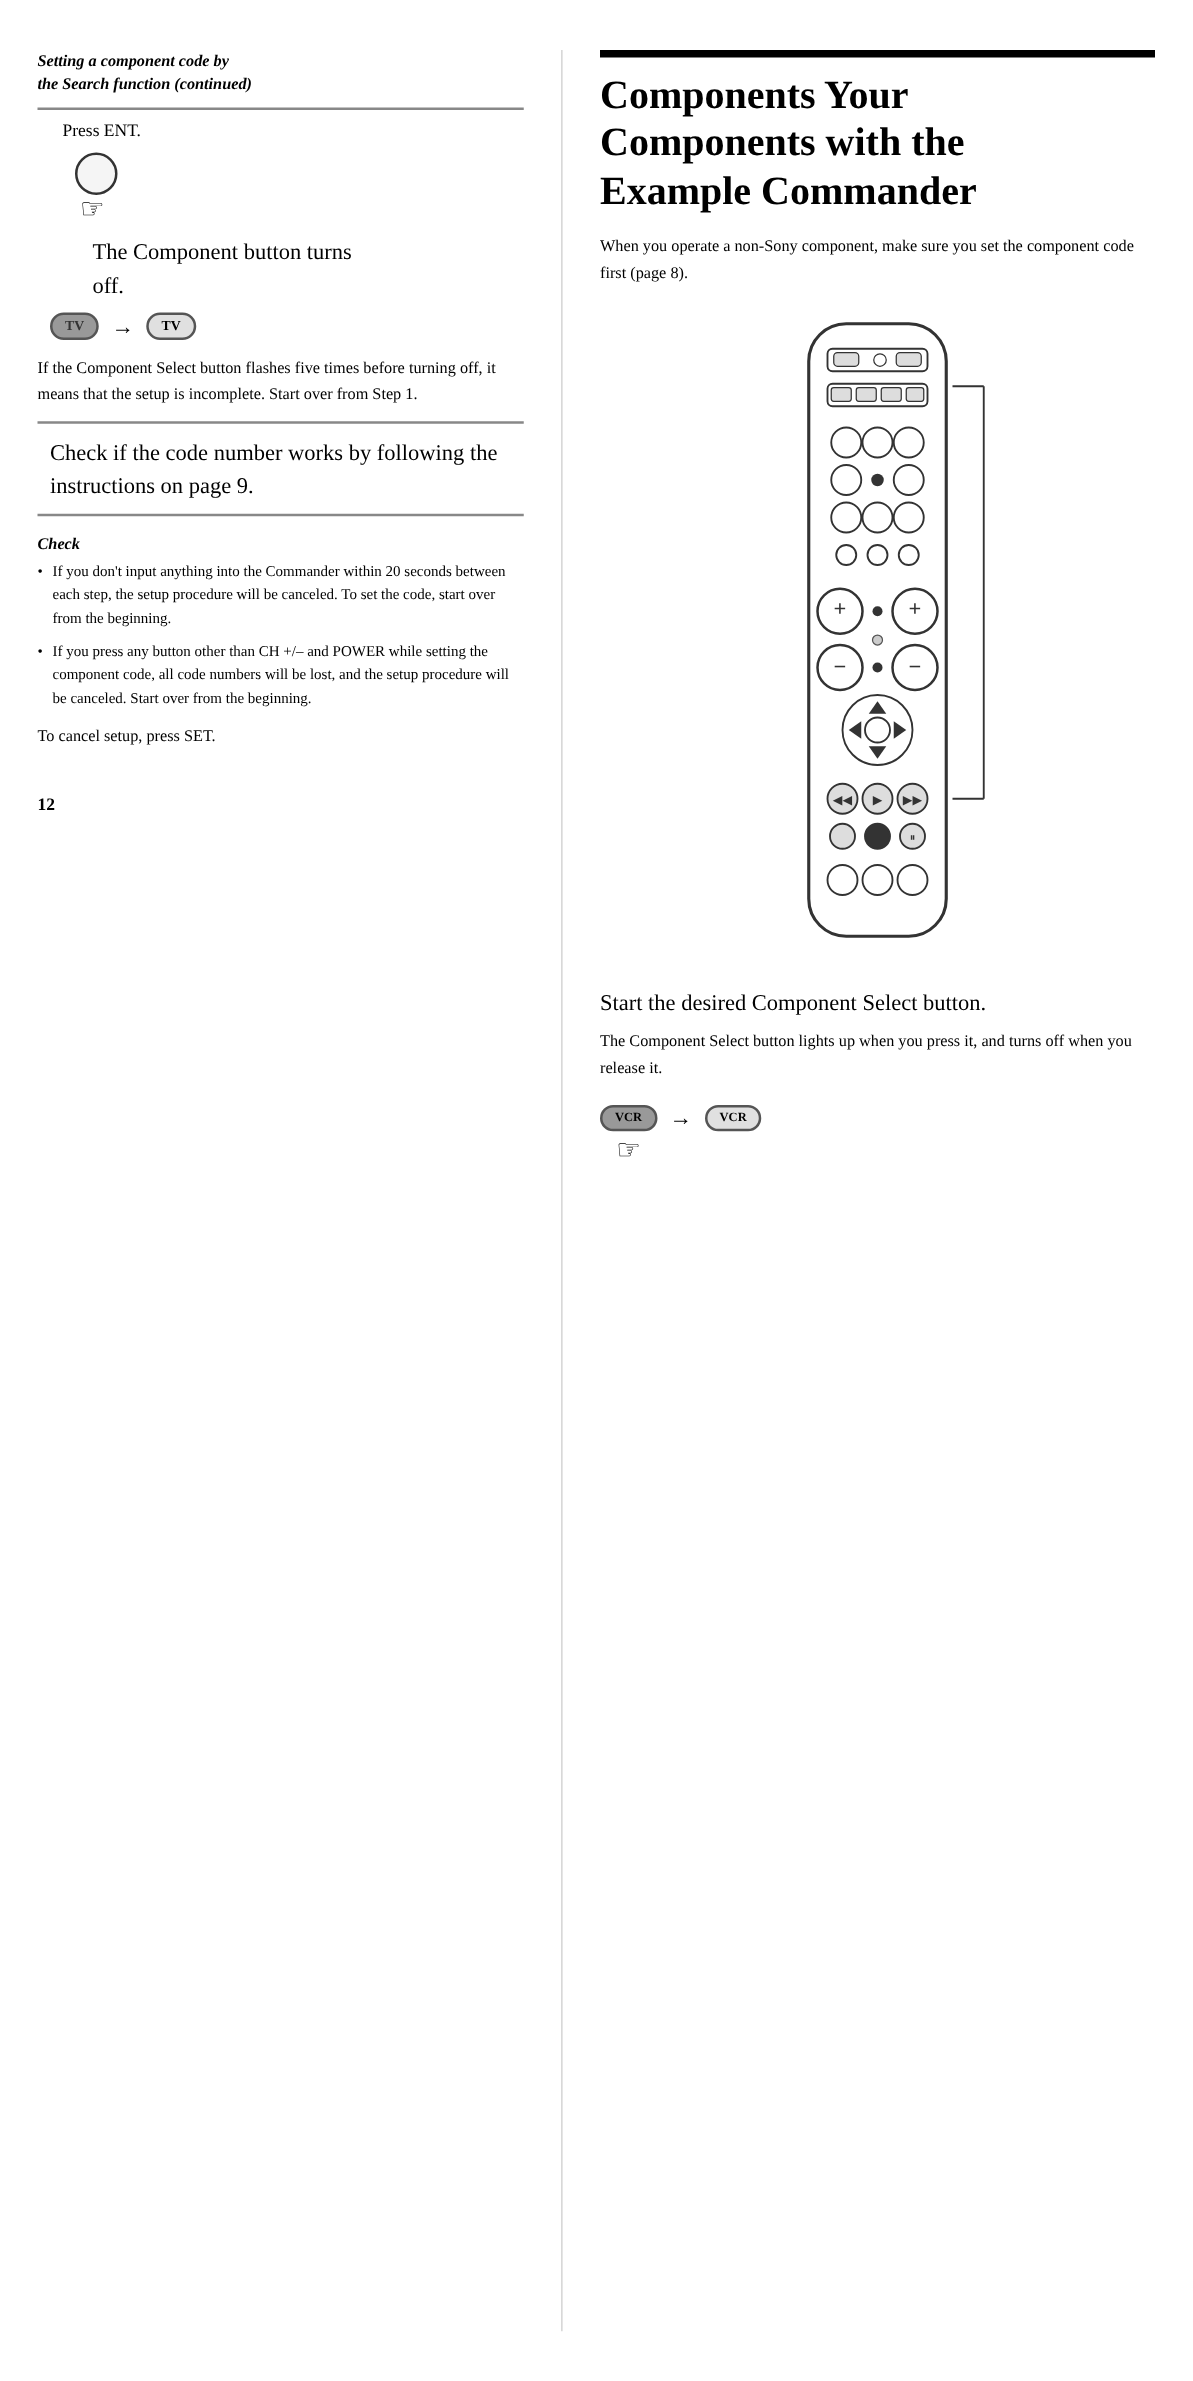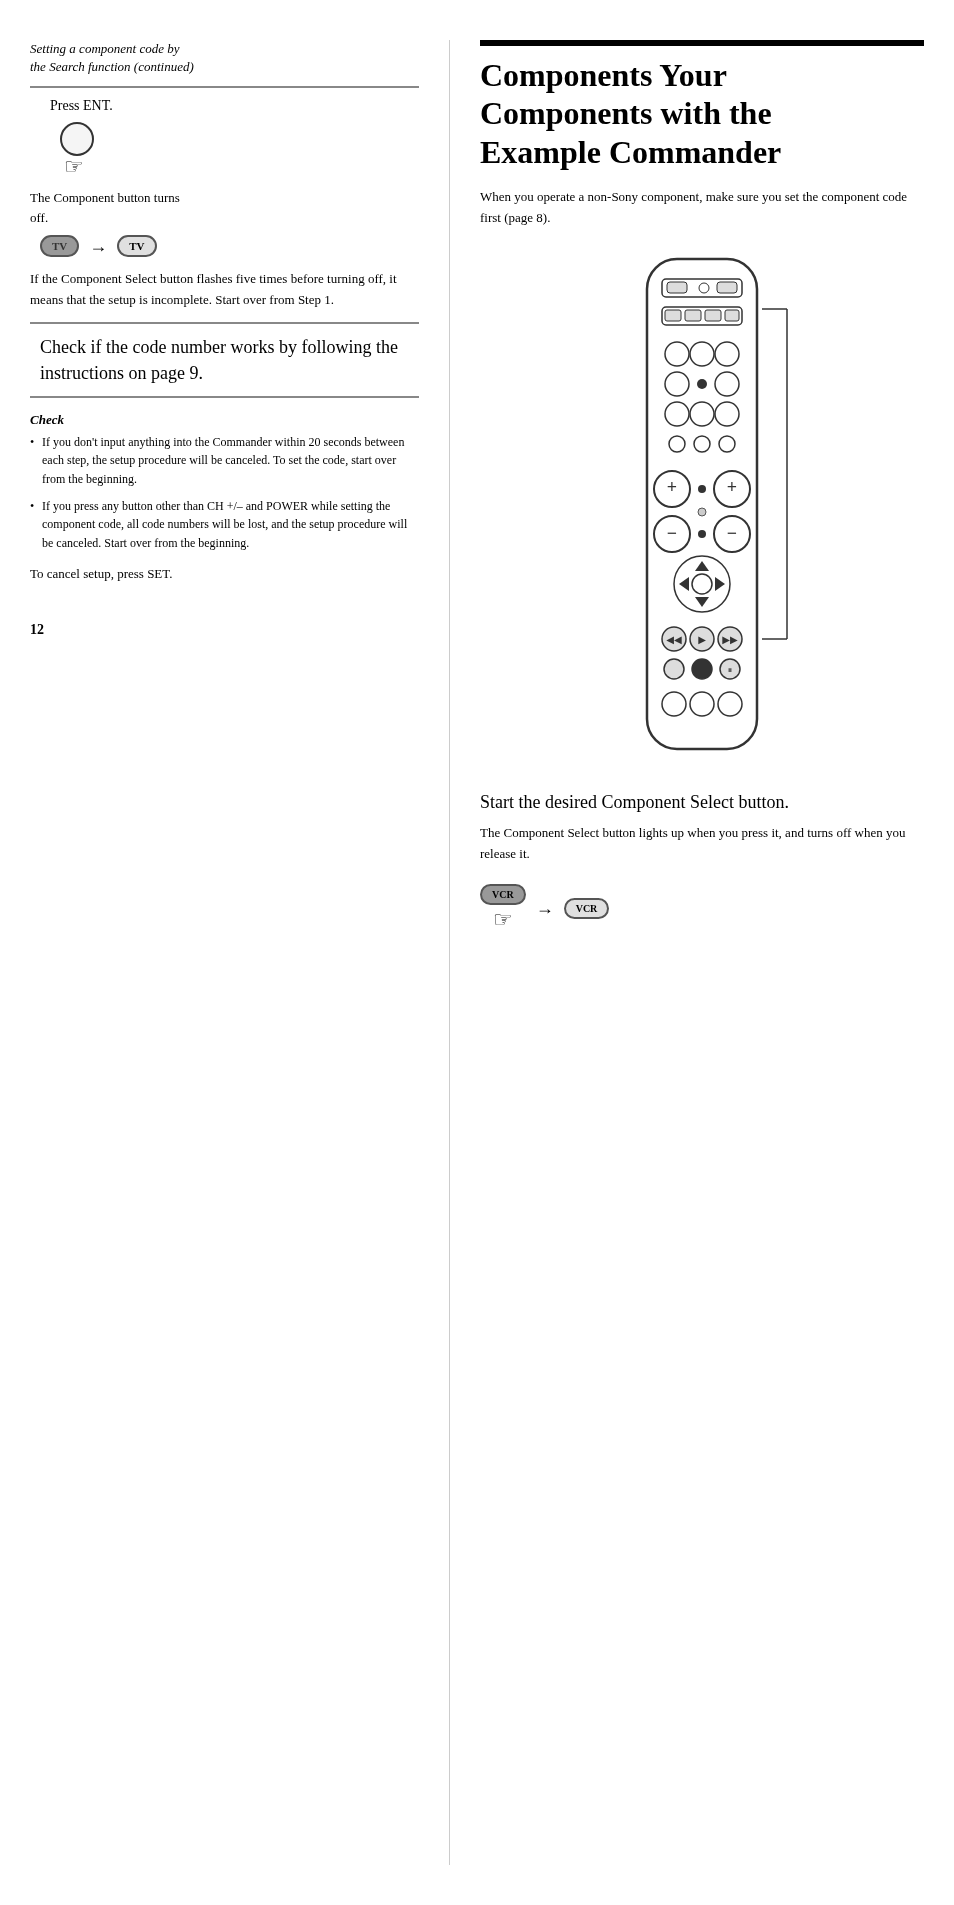--- a/index.html
+++ b/index.html
@@ -28,21 +28,21 @@
     }
     
     .right-col {
       flex: 1;
       padding-left: 30px;
     }
 
     
     .section-heading {
       font-style: italic;
-      font-weight: normal;
+      font-weight: bold;
       font-size: 13px;
       line-height: 1.4;
       margin-bottom: 10px;
     }
 
     .divider {
       border: none;
       border-top: 2px solid #888;
       margin: 10px 0;
     }
@@ -73,23 +73,24 @@
       font-size: 11px;
       margin-bottom: 2px;
     }
     .hand-icon {
       font-size: 22px;
       margin-top: -4px;
       margin-left: 4px;
     }
 
     .turns-off-text {
-      font-size: 13px;
+      font-size: 18px;
       line-height: 1.5;
       margin-bottom: 8px;
+      margin-left: 44px;
     }
 
     
     .tv-buttons-row {
       display: flex;
       align-items: center;
       gap: 10px;
       margin: 8px 0 12px 10px;
     }
     .tv-btn {
@@ -209,21 +210,21 @@
 
     .component-select-desc {
       font-size: 13px;
       line-height: 1.6;
       margin-bottom: 12px;
     }
 
     
     .vcr-illustration {
       display: flex;
-      align-items: center;
+      align-items: flex-start;
       gap: 10px;
       margin-top: 20px;
     }
     .vcr-btn {
       display: inline-flex;
       align-items: center;
       justify-content: center;
       border: 2px solid #555;
       border-radius: 12px;
       padding: 3px 10px;

